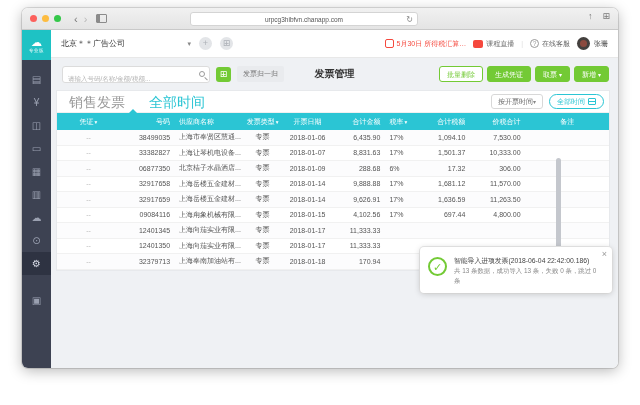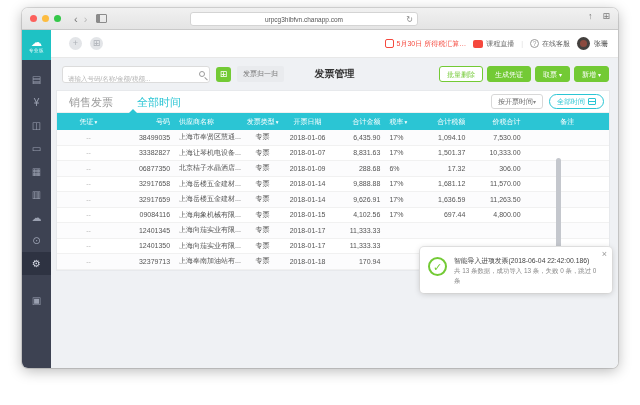--- a/index.html
+++ b/index.html
@@ -68,21 +68,21 @@
   .page-title{position:absolute;left:0;right:0;top:0;height:24px;display:flex;align-items:center;justify-content:center;
     font-size:10px;font-weight:bold;color:#333;pointer-events:none;}
   .tb-buttons{margin-left:auto;display:flex;gap:4px;position:relative;z-index:2;}
   .btn{height:16px;border-radius:3px;font-size:7px;line-height:15px;padding:0 7px;color:#fff;background:var(--green);
     border:1px solid var(--green);white-space:nowrap;}
   .btn.ghost{background:#fff;color:var(--green);}
   .btn .caret{font-size:6px;margin-left:2px;}
   
   .card{position:absolute;left:35px;top:61px;width:552px;background:#fff;box-shadow:0 0 0 1px #e7e9ec;}
   .tabsrow{height:22px;display:flex;align-items:center;border-bottom:1px solid #f0f0f0;position:relative;}
-  .tab{font-size:11px;color:#999;padding:0 12px;line-height:22px;}
+  .tab{font-size:14px;color:#999;padding:0 12px;line-height:22px;}
   .tab.active{color:var(--teal);}
   .tabsrow-right{margin-left:auto;display:flex;align-items:center;gap:6px;margin-right:5px;}
   .filter-btn{height:15px;border:1px solid #d8d8d8;border-radius:3px;background:#fff;font-size:7px;color:#666;
     line-height:14px;padding:0 6px;}
   .filter-btn .caret{font-size:6px;color:#888;}
   .pill{height:15px;border:1px solid var(--teal);border-radius:8px;background:#fff;font-size:7px;color:var(--teal);
     line-height:14px;padding:0 7px;display:flex;align-items:center;gap:3px;}
   .pill .cal{width:8px;height:7px;border:1px solid var(--teal);border-radius:1px;position:relative;}
   .pill .cal::before{content:"";position:absolute;left:0;right:0;top:1.5px;height:1px;background:var(--teal);}
   .thead{height:17px;background:var(--teal);display:flex;align-items:center;position:relative;}
@@ -169,20 +169,24 @@
             <div class="s-icon selected">
               <span>⚙</span>
             </div>
             <div class="s-icon gap">
               <span>▣</span>
             </div>
           </div>
       </div>
 
       <div class="topbar">
+        <div class="company">
+          <span>北京＊＊广告公司</span>
+          <span class="caret">▾</span>
+        </div>
         <span class="round-btn">+</span>
         <span class="round-btn">⊞</span>
         <div class="top-right">
           <span class="notice">
             <span class="ico"></span>
             <span>5月30日 所得税汇算…</span>
           </span>
           <span class="live">
             <span class="ico"></span>
             <span>课程直播</span>

